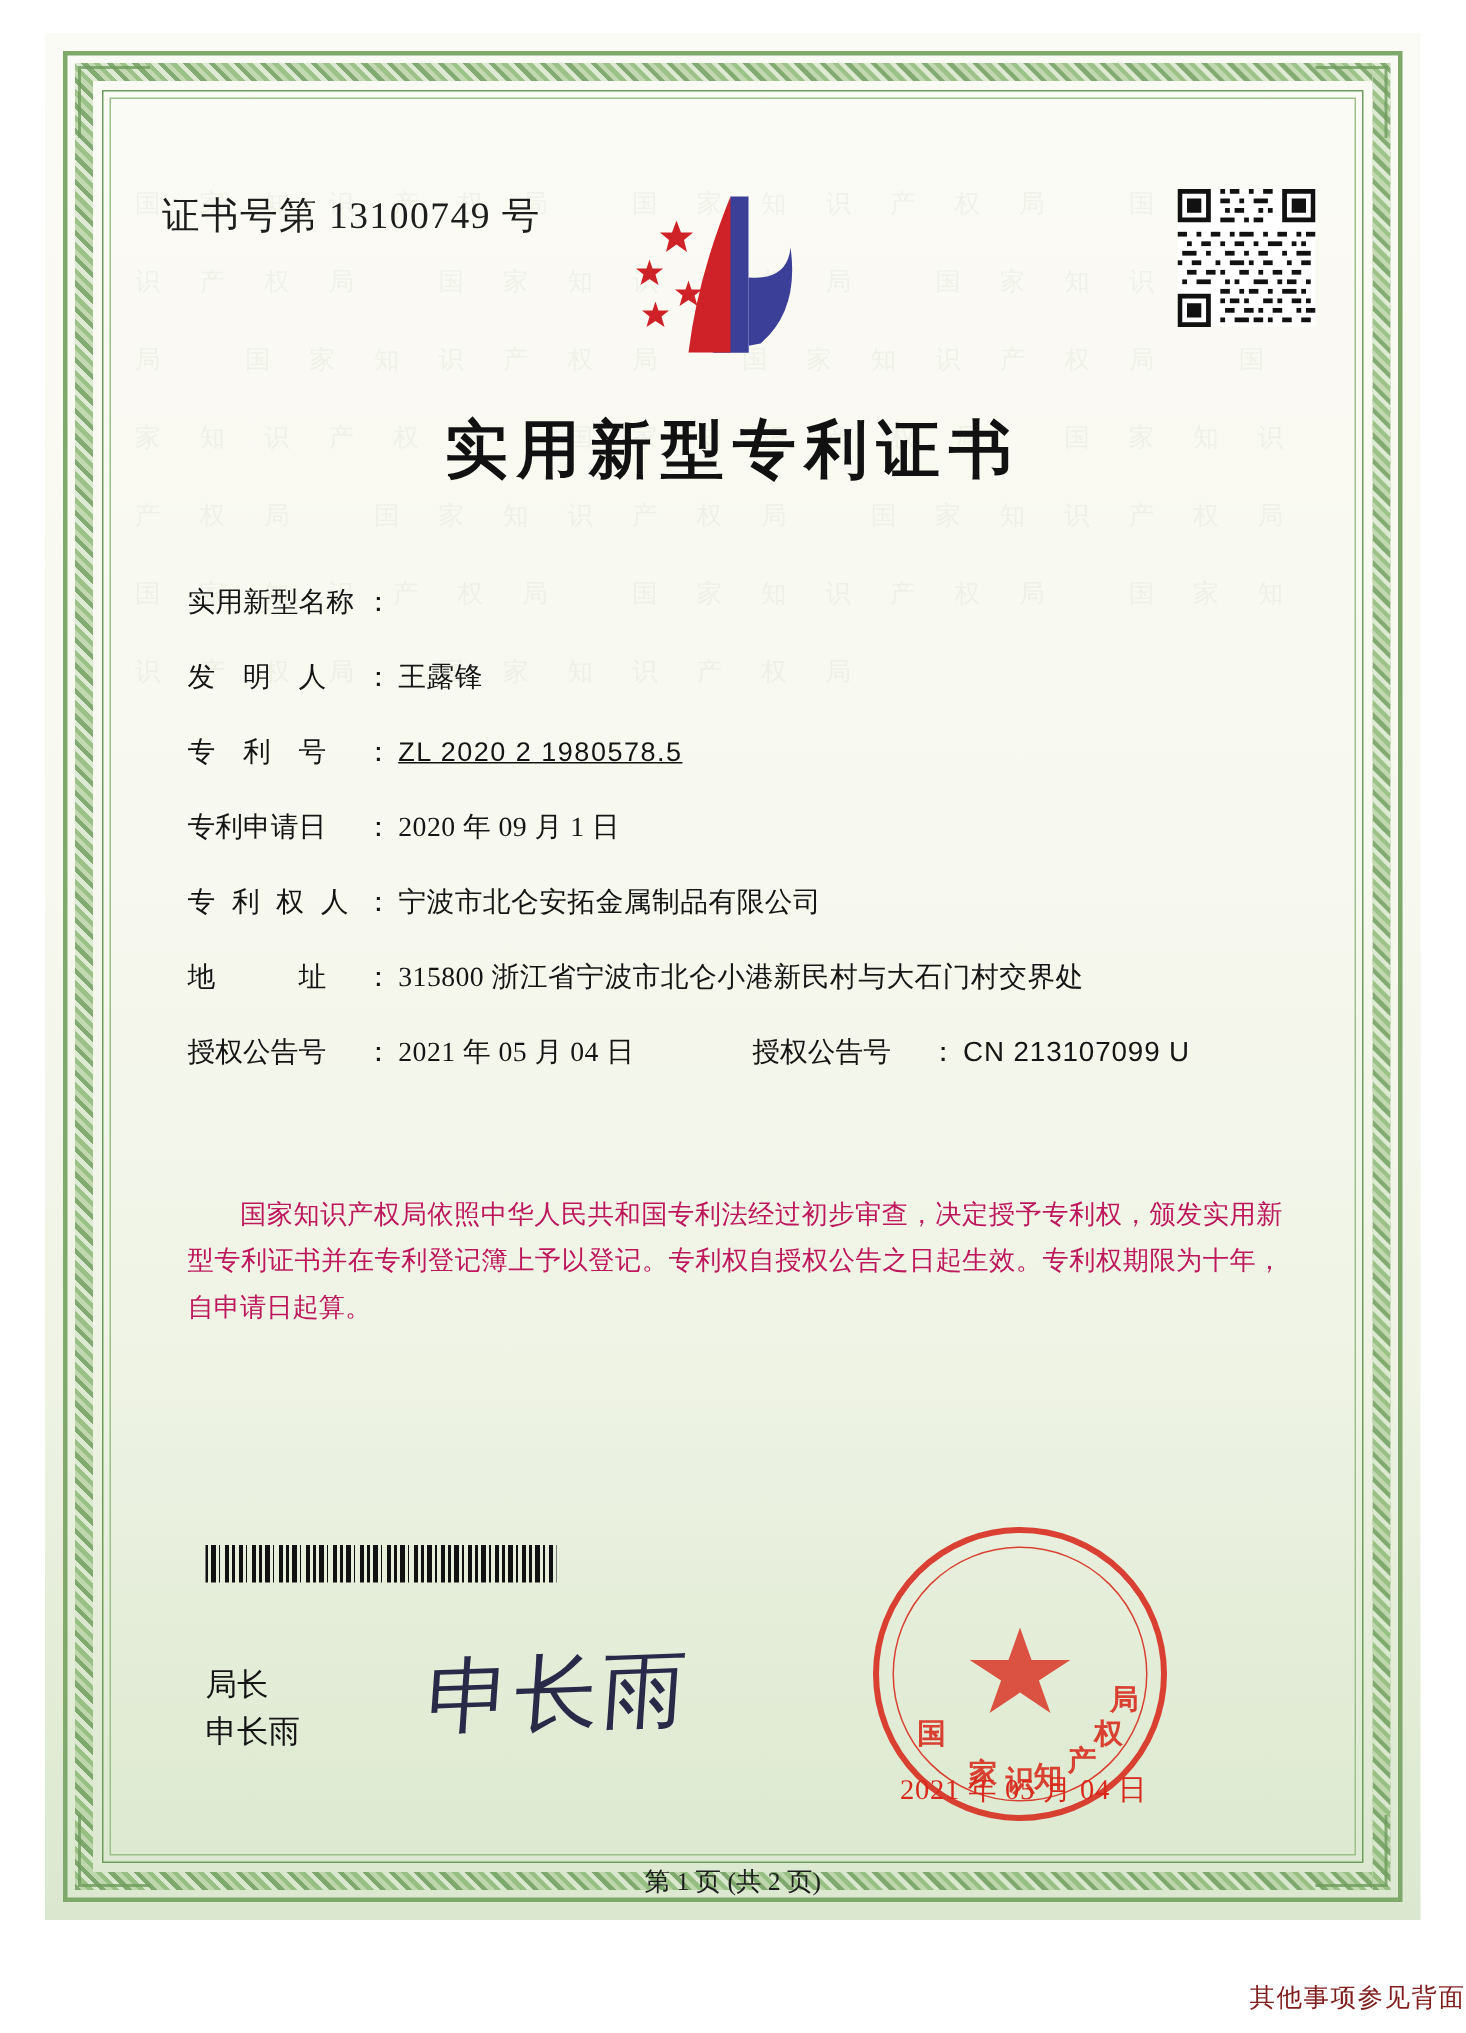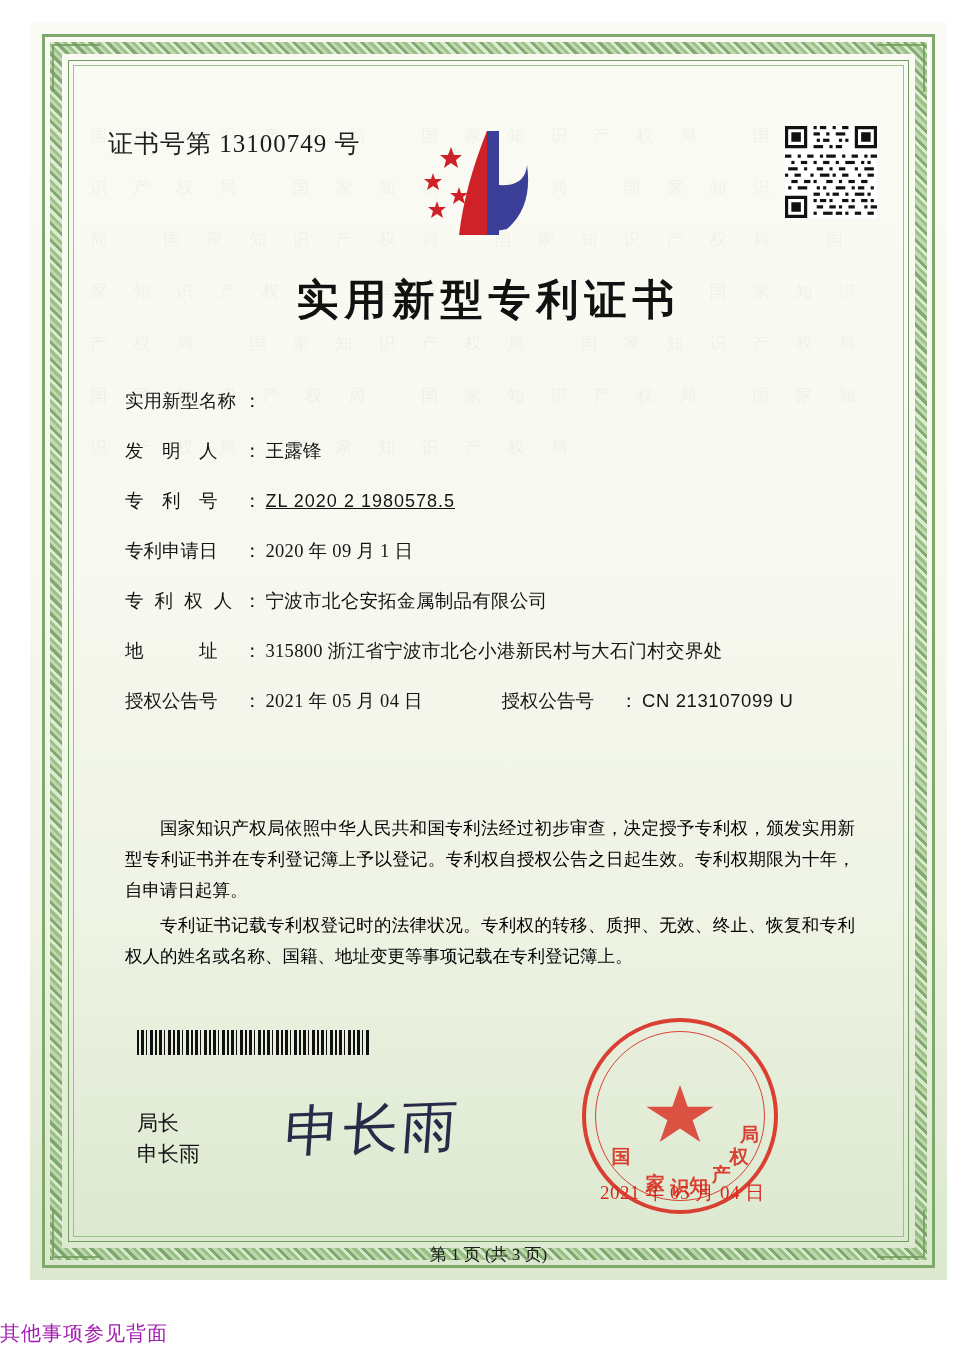--- a/index.html
+++ b/index.html
@@ -196,25 +196,25 @@
   .row.two-col .value2 {
     flex: 1 1 auto;
     font-family: "Liberation Sans", sans-serif;
     letter-spacing: .6px;
   }
 
   
   .paras {
     position: absolute;
     left: 125px;
-    top: 813px;
+    top: 794px;
     width: 730px;
     font-size: 17.5px;
     line-height: 31px;
-    color: #000000;
+    color: #be185d;
     text-align: justify;
   }
   .paras p {
     margin: 0 0 4px 0;
     text-indent: 2em;
   }
 
   
   .barcode {
     position: absolute;
@@ -314,23 +314,23 @@
     top: 1243px;
     text-align: center;
     font-size: 17px;
     color: #1d1d1d;
   }
   .footer-note {
     position: absolute;
     left: 0;
     right: 0;
     top: 1320px;
-    text-align: left;
-    font-size: 20px;
-    color: #a21caf;
+    text-align: right;
+    font-size: 17px;
+    color: #7f1d1d;
     letter-spacing: 1px;
   }
 </style>
 </head>
 <body>
 
 <div class="page">
   <div class="paper"></div>
 
   <div class="border-mid"></div>
@@ -490,21 +490,20 @@
       <span class="colon">：</span>
       <span class="value">2021 年 05 月 04 日</span>
       <span class="label2">授权公告号</span>
       <span class="colon">：</span>
       <span class="value2">CN 213107099 U</span>
     </div>
   </div>
 
   <div class="paras">
     <p>国家知识产权局依照中华人民共和国专利法经过初步审查，决定授予专利权，颁发实用新型专利证书并在专利登记簿上予以登记。专利权自授权公告之日起生效。专利权期限为十年，自申请日起算。</p>
-    <p>专利证书记载专利权登记时的法律状况。专利权的转移、质押、无效、终止、恢复和专利权人的姓名或名称、国籍、地址变更等事项记载在专利登记簿上。</p>
   </div>
 
   <div class="barcode"></div>
 
   <div class="sig-label">
     <div>局长</div>
     <div>申长雨</div>
   </div>
   <div class="sig-hand">申长雨</div>
 
@@ -516,15 +515,15 @@
       <span class="seal-ch" style="transform: rotate(-160deg) translateY(-72px) rotate(160deg);">家</span>
       <span class="seal-ch" style="transform: rotate(165deg) translateY(-72px) rotate(-165deg);">知</span>
       <span class="seal-ch" style="transform: rotate(-180deg) translateY(-72px) rotate(180deg);">识</span>
       <span class="seal-ch" style="transform: rotate(145deg) translateY(-72px) rotate(-145deg);">产</span>
       <span class="seal-ch" style="transform: rotate(125deg) translateY(-72px) rotate(-125deg);">权</span>
       <span class="seal-ch" style="transform: rotate(105deg) translateY(-72px) rotate(-105deg);">局</span>
     </div>
   </div>
   <div class="seal-date">2021 年 05 月 04 日</div>
 
-  <div class="page-no">第 1 页 (共 3 页)</div>
+  <div class="page-no">第 1 页 (共 2 页)</div>
   <div class="footer-note">其他事项参见背面</div>
 </div>
 
 </body></html>

